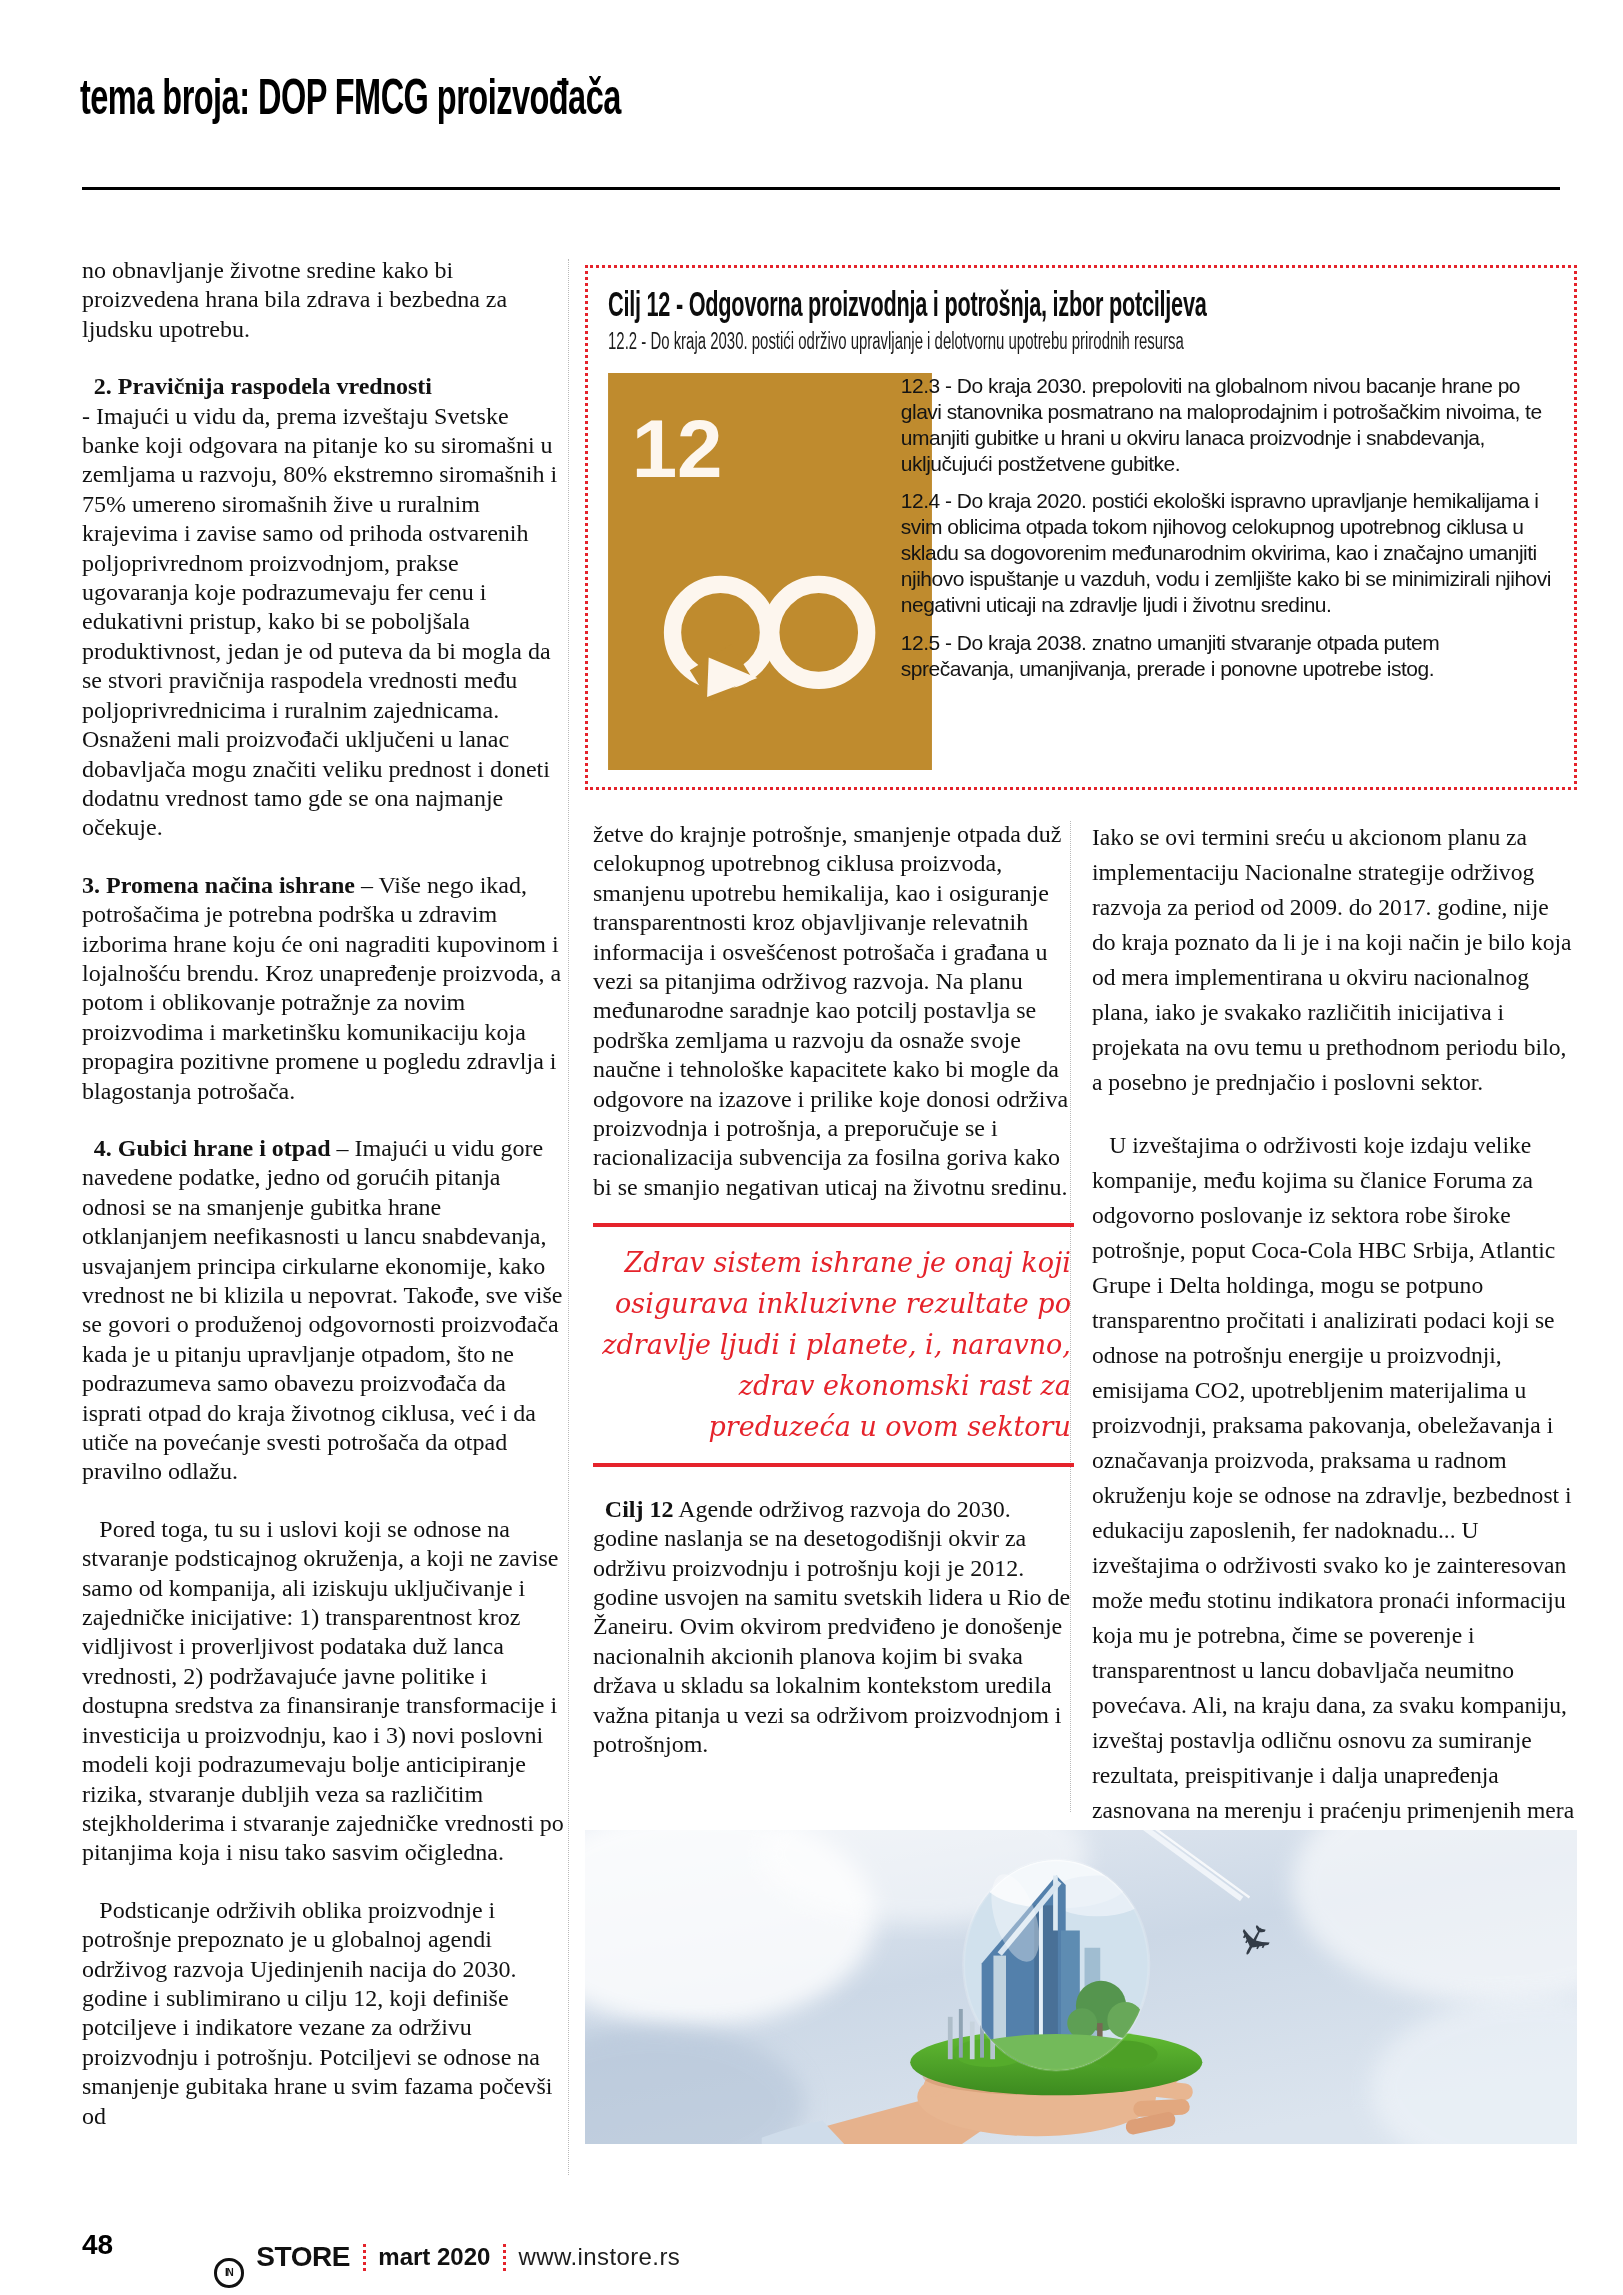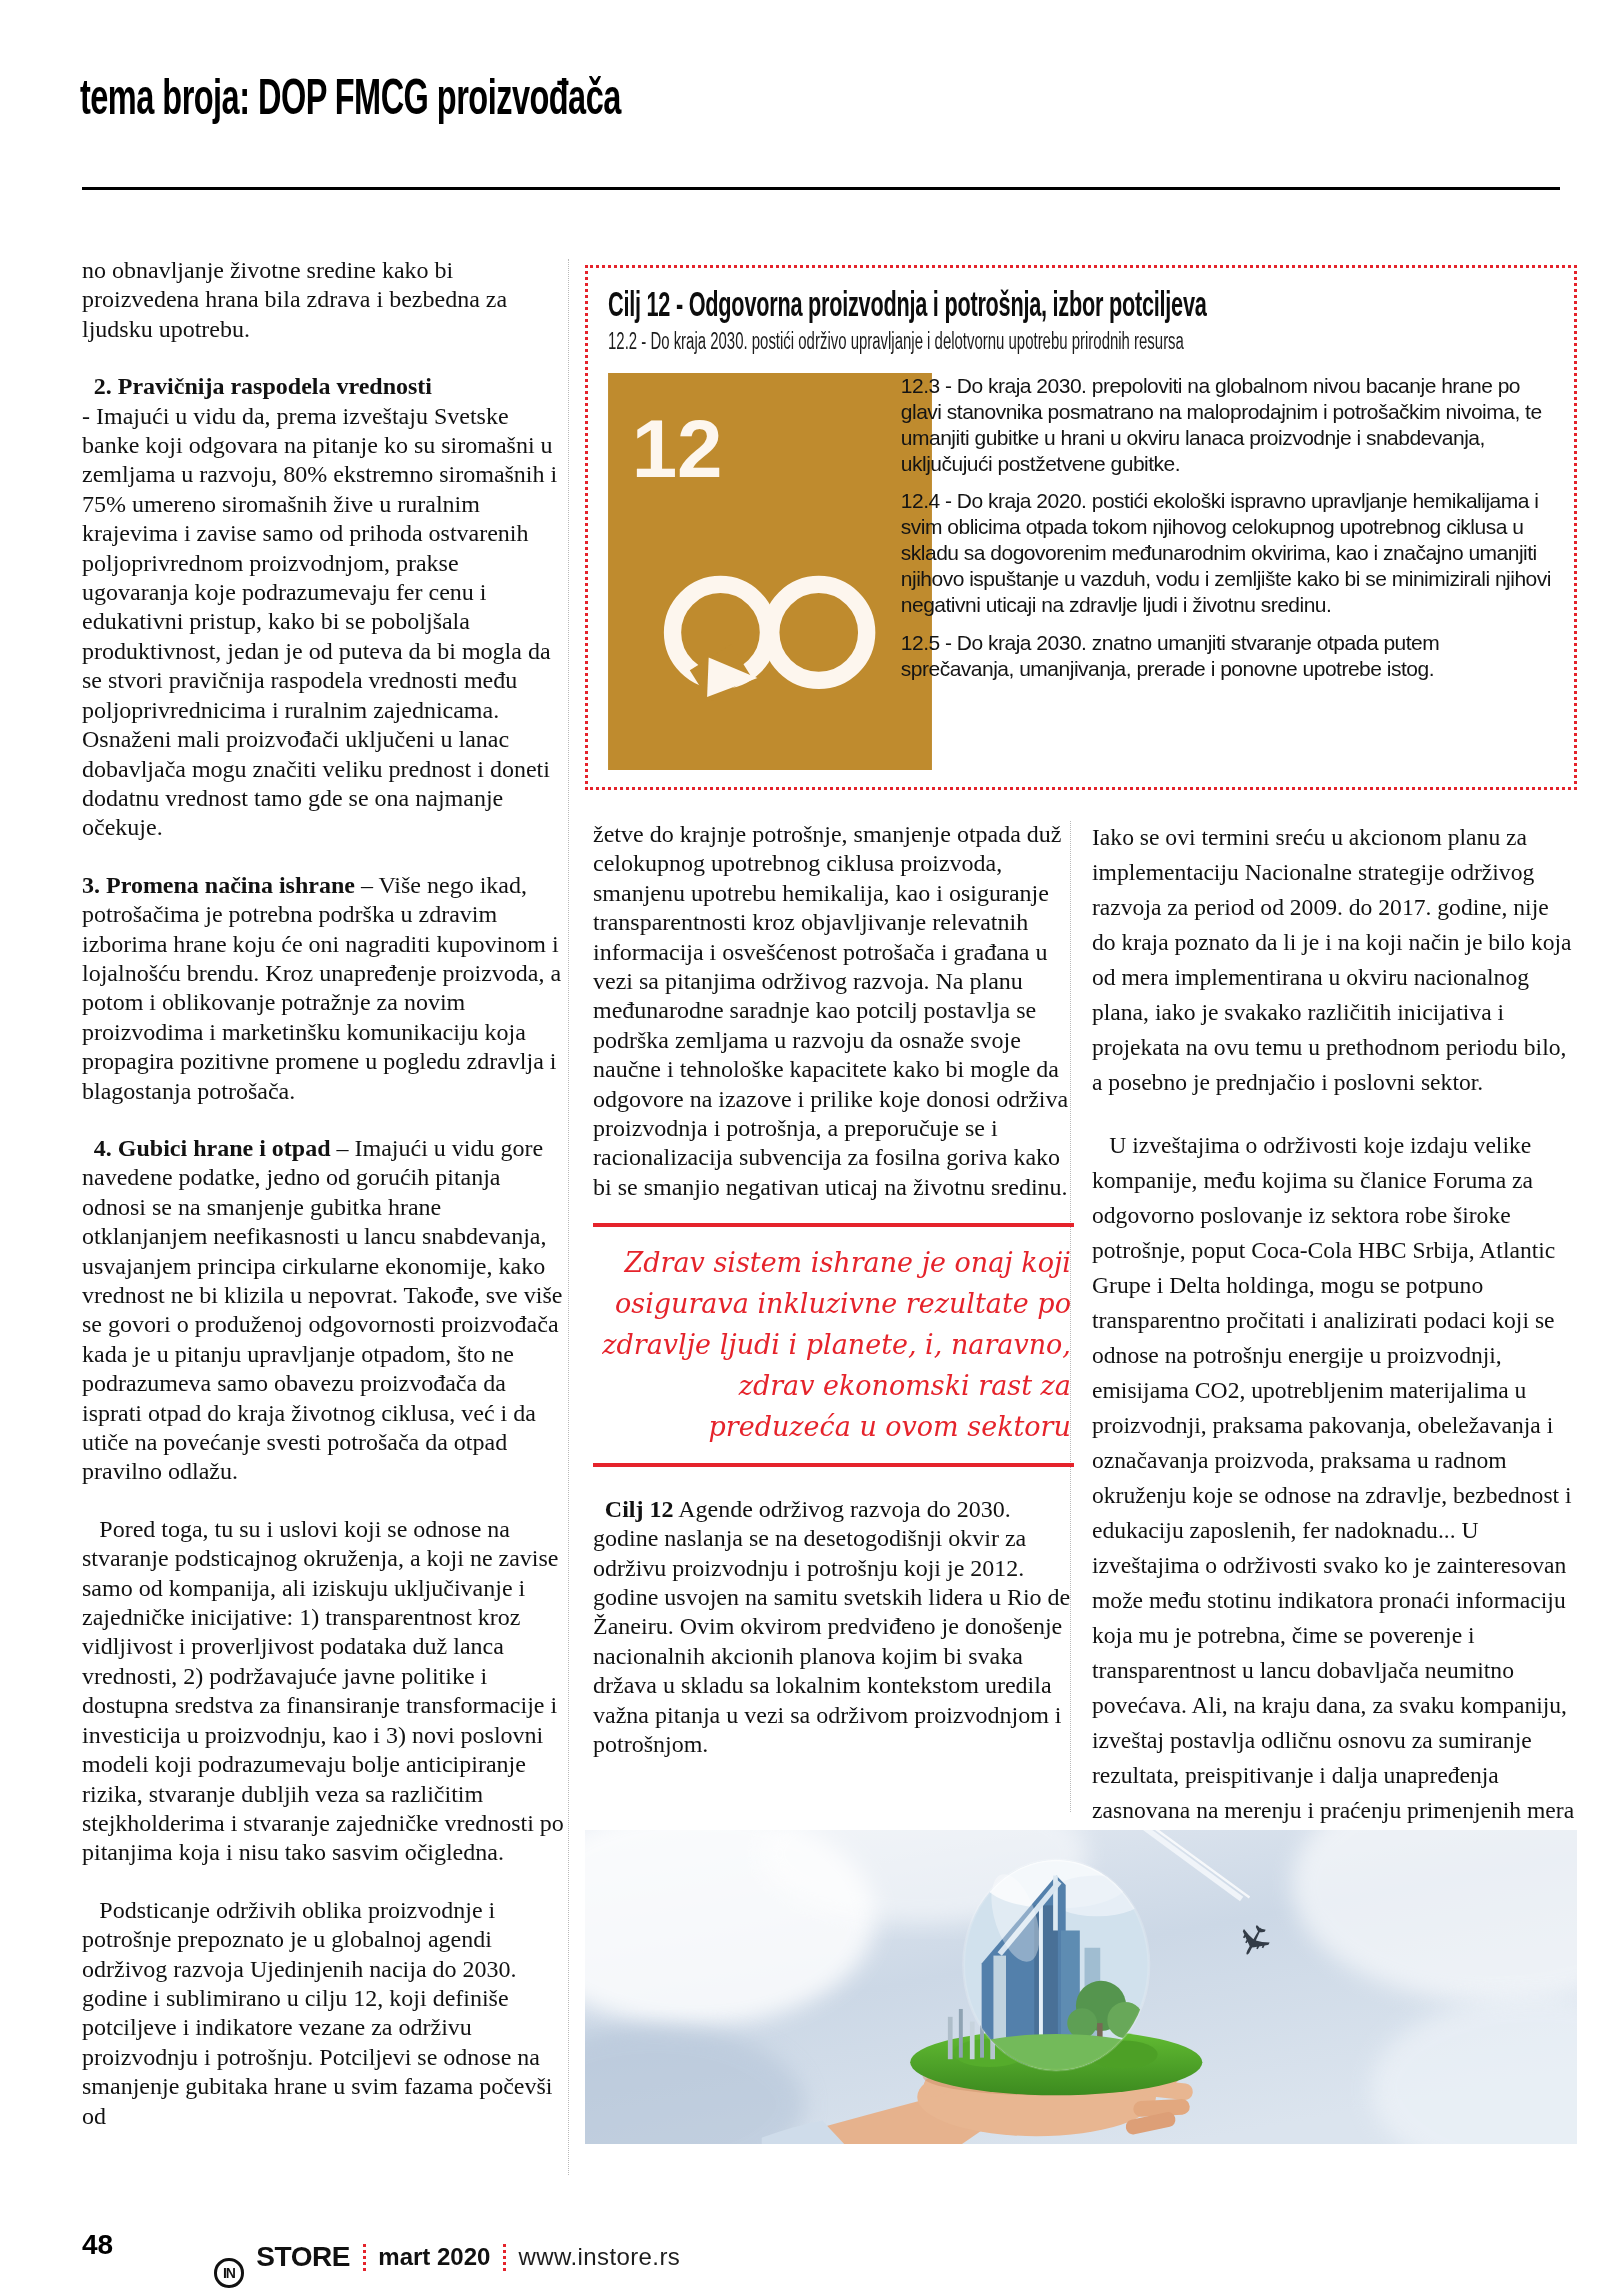--- a/index.html
+++ b/index.html
@@ -60,21 +60,21 @@
   .photo svg{display:block;width:100%;height:100%;}
   
   .footer-num{position:absolute;left:82px;top:2229px;font-family:"Liberation Sans", sans-serif;font-weight:bold;font-size:28px;color:#000;}
   .footer-line{
     position:absolute;left:214px;top:2227px;display:flex;align-items:center;gap:12.6px;
     font-family:"Liberation Sans", sans-serif;color:#111;
   }
   .logo-circle{
     width:23.6px;height:23.6px;border:3.1px solid #111;border-radius:50%;
     display:flex;align-items:center;justify-content:center;
-    font-weight:bold;font-size:14px;letter-spacing:-1.2px;color:#111;flex:none;margin-top:31px;
+    font-weight:bold;font-size:10px;letter-spacing:-1.2px;color:#111;flex:none;margin-top:31px;
   }
   .logo-store{font-weight:bold;font-size:28px;letter-spacing:-0.4px;}
   .dot-sep{width:0;height:27px;border-left:3.1px dotted #e5232b;}
   .footer-issue{font-weight:bold;font-size:24px;}
   .footer-site{font-size:24px;color:#1d1d1d;letter-spacing:0.4px;}
 </style>
 </head>
 <body>
 
 <div class="header-title">
@@ -101,21 +101,21 @@
           <circle cx="143" cy="330" r="61"></circle>
           <circle cx="268" cy="330" r="61"></circle>
         </g>
         <rect x="112" y="358" width="62" height="48" fill="#BF8B2E" transform="rotate(-32 143 382)"></rect>
         <polygon points="128,362 190,388 126,412" fill="#fdf6ee"></polygon>
       </svg>
     </div>
     <div class="targets">
       <p>12.3 - Do kraja 2030. prepoloviti na globalnom nivou bacanje hrane po glavi stanovnika posmatrano na maloprodajnim i potrošačkim nivoima, te umanjiti gubitke u hrani u okviru lanaca proizvodnje i snabdevanja, uključujući postžetvene gubitke.</p>
       <p>12.4 - Do kraja 2020. postići ekološki ispravno upravljanje hemikalijama i svim oblicima otpada tokom njihovog celokupnog upotrebnog ciklusa u skladu sa dogovorenim međunarodnim okvirima, kao i značajno umanjiti njihovo ispuštanje u vazduh, vodu i zemljište kako bi se minimizirali njihovi negativni uticaji na zdravlje ljudi i životnu sredinu.</p>
-      <p>12.5 - Do kraja 2030. znatno umanjiti stvaranje otpada putem sprečavanja, umanjivanja, prerade i ponovne upotrebe istog.</p>
+      <p>12.5 - Do kraja 2038. znatno umanjiti stvaranje otpada putem sprečavanja, umanjivanja, prerade i ponovne upotrebe istog.</p>
     </div>
   </div>
 </div>
 
 <div class="col left-col">
   <p>no obnavljanje životne sredine kako bi proizvedena hrana bila zdrava i bezbedna za ljudsku upotrebu.</p>
   <p class="gap lead-bold indent-sm">2. Pravičnija raspodela vrednosti</p>
   <p>- Imajući u vidu da, prema izveštaju Svetske banke koji odgovara na pitanje ko su siromašni u zemljama u razvoju, 80% ekstremno siromašnih i 75% umereno siromašnih žive u ruralnim krajevima i zavise samo od prihoda ostvarenih poljoprivrednom proizvodnjom, prakse ugovaranja koje podrazumevaju fer cenu i edukativni pristup, kako bi se poboljšala produktivnost, jedan je od puteva da bi mogla da se stvori pravičnija raspodela vrednosti među poljoprivrednicima i ruralnim zajednicama. Osnaženi mali proizvođači uključeni u lanac dobavljača mogu značiti veliku prednost i doneti dodatnu vrednost tamo gde se ona najmanje očekuje.</p>
   <p class="gap"><strong class="lead-bold">3. Promena načina ishrane</strong><span> – Više nego ikad, potrošačima je potrebna podrška u zdravim izborima hrane koju će oni nagraditi kupovinom i lojalnošću brendu. Kroz unapređenje proizvoda, a potom i oblikovanje potražnje za novim proizvodima i marketinšku komunikaciju koja propagira pozitivne promene u pogledu zdravlja i blagostanja potrošača.</span></p>
   <p class="gap indent-sm"><strong class="lead-bold">4. Gubici hrane i otpad</strong><span> – Imajući u vidu gore navedene podatke, jedno od gorućih pitanja odnosi se na smanjenje gubitka hrane otklanjanjem neefikasnosti u lancu snabdevanja, usvajanjem principa cirkularne ekonomije, kako vrednost ne bi klizila u nepovrat. Takođe, sve više se govori o produženoj odgovornosti proizvođača kada je u pitanju upravljanje otpadom, što ne podrazumeva samo obavezu proizvođača da isprati otpad do kraja životnog ciklusa, već i da utiče na povećanje svesti potrošača da otpad pravilno odlažu.</span></p>

